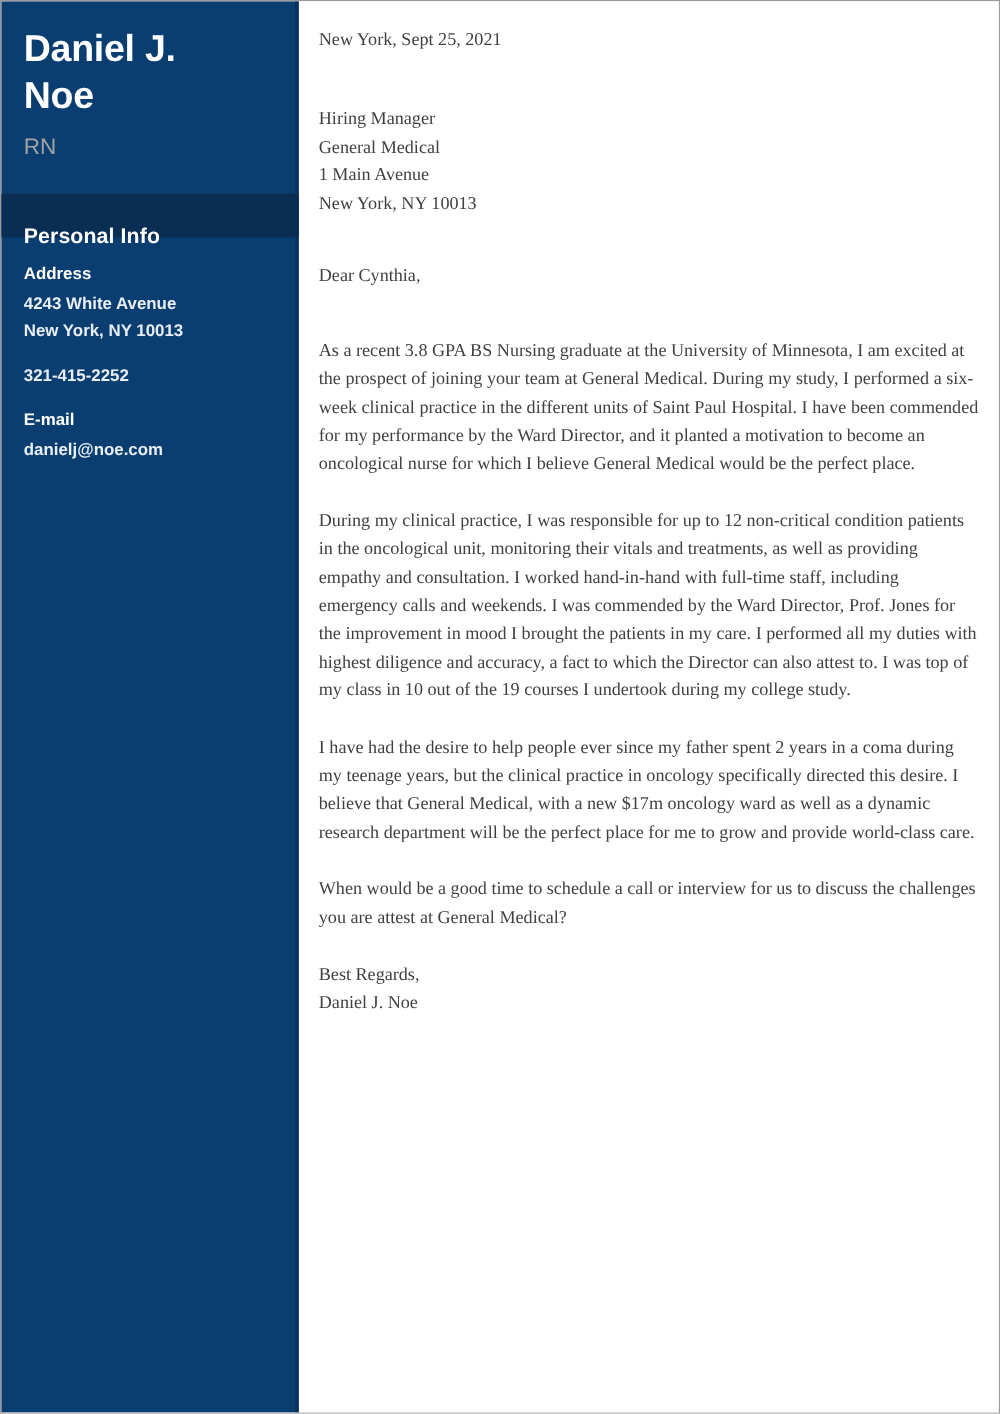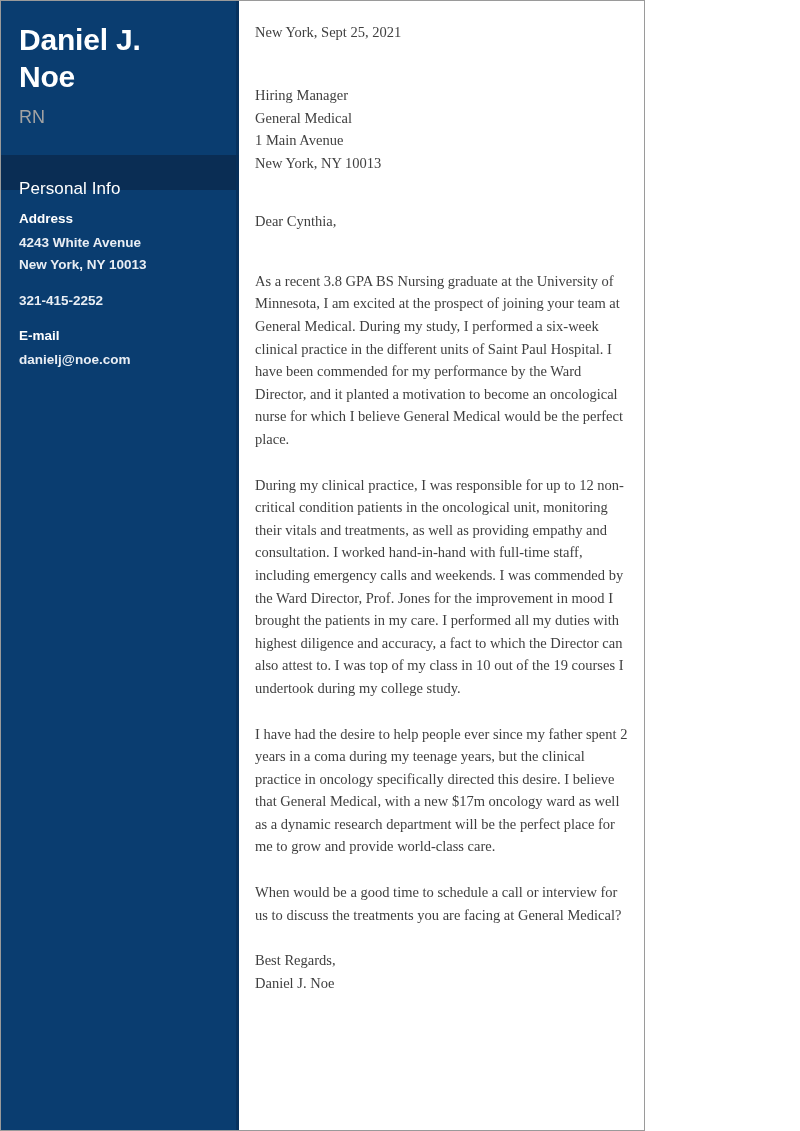--- a/index.html
+++ b/index.html
@@ -7,21 +7,21 @@
     padding: 0;
     background: #ffffff;
   }
   body {
     font-family: "Liberation Sans", sans-serif;
     -webkit-font-smoothing: antialiased;
   }
 
   .page {
     position: relative;
-    width: 645px;
+    width: 800px;
     height: 1131px;
     box-sizing: border-box;
     background: #ffffff;
     border: 1px solid #9a9a9a;
     overflow: hidden;
     display: flex;
   }
 
   
   .sidebar {
@@ -68,21 +68,21 @@
     margin-top: 27px;
     background: #0A2D54;
     height: 35px;
     display: flex;
     align-items: center;
     padding: 0 18px;
     box-sizing: border-box;
   }
   .section-band-title {
     font-size: 17px;
-    font-weight: normal;
+    font-weight: bold;
     color: #ffffff;
     letter-spacing: 0.1px;
     margin-top: 32px;
   }
 
   .contact-list {
     padding: 19px 18px 0 18px;
   }
   .contact-group {
     margin-bottom: 14px;
@@ -203,21 +203,21 @@
       </div>
 
       <div class="salutation">Dear Cynthia,</div>
 
       <p class="body-paragraph">As a recent 3.8 GPA BS Nursing graduate at the University of Minnesota, I am excited at the prospect of joining your team at General Medical. During my study, I performed a six-week clinical practice in the different units of Saint Paul Hospital. I have been commended for my performance by the Ward Director, and it planted a motivation to become an oncological nurse for which I believe General Medical would be the perfect place.</p>
 
       <p class="body-paragraph">During my clinical practice, I was responsible for up to 12 non-critical condition patients in the oncological unit, monitoring their vitals and treatments, as well as providing empathy and consultation. I worked hand-in-hand with full-time staff, including emergency calls and weekends. I was commended by the Ward Director, Prof. Jones for the improvement in mood I brought the patients in my care. I performed all my duties with highest diligence and accuracy, a fact to which the Director can also attest to. I was top of my class in 10 out of the 19 courses I undertook during my college study.</p>
 
       <p class="body-paragraph">I have had the desire to help people ever since my father spent 2 years in a coma during my teenage years, but the clinical practice in oncology specifically directed this desire. I believe that General Medical, with a new $17m oncology ward as well as a dynamic research department will be the perfect place for me to grow and provide world-class care.</p>
 
-      <p class="body-paragraph">When would be a good time to schedule a call or interview for us to discuss the treatments you are facing at General Medical?</p>
+      <p class="body-paragraph">When would be a good time to schedule a call or interview for us to discuss the challenges you are attest at General Medical?</p>
 
       <div class="signoff-block">
         <div class="signoff-line">Best Regards,</div>
         <div class="signoff-line">Daniel J. Noe</div>
       </div>
 
     </div>
   </main>
 
 </div>

